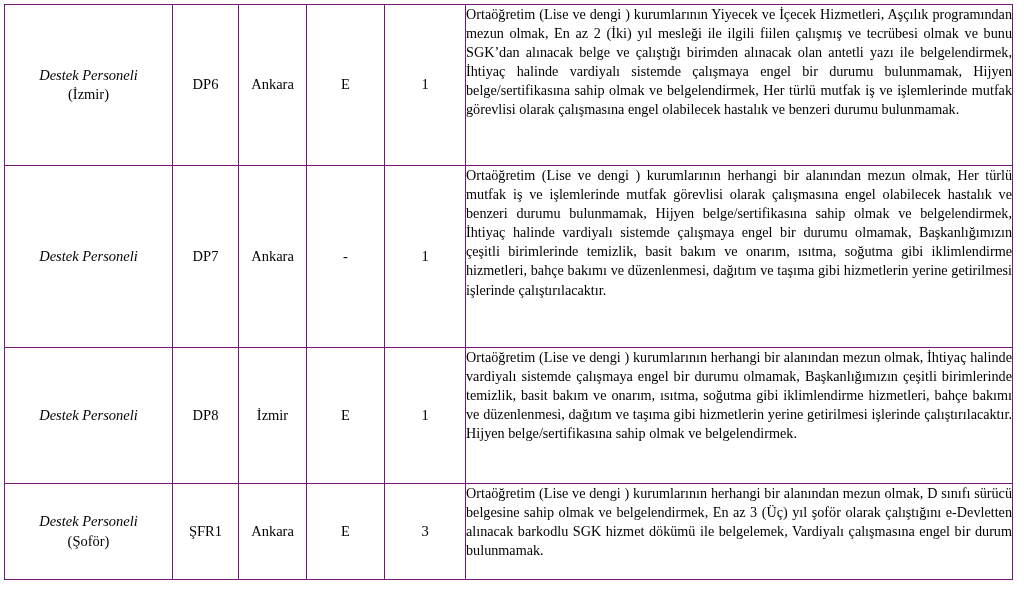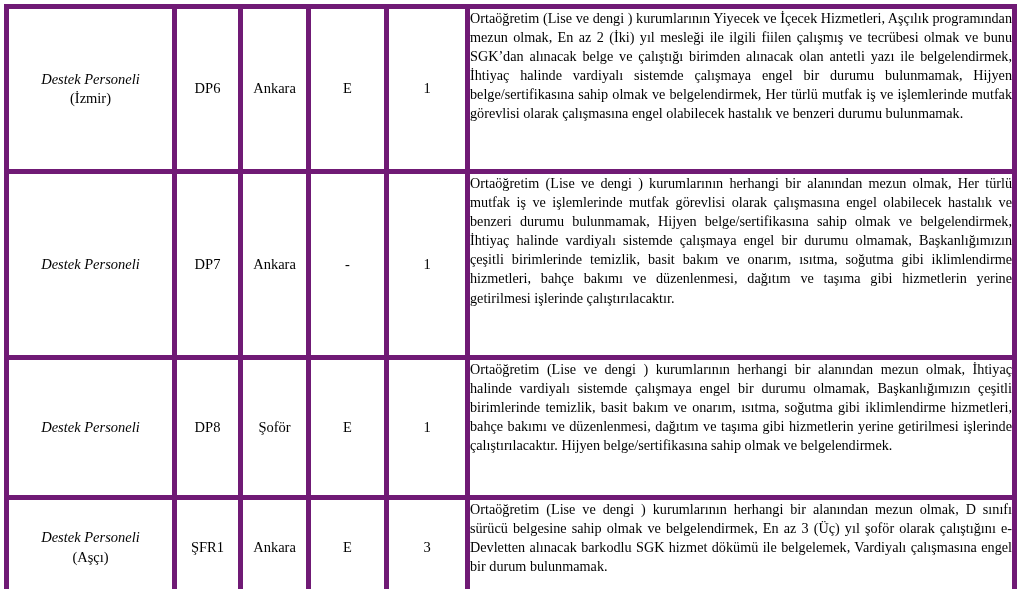--- a/index.html
+++ b/index.html
@@ -28,21 +28,21 @@
     position: absolute;
     left: 4px;
     top: 4px;
     width: 1008px;
     border-collapse: collapse;
     table-layout: fixed;
     background: #ffffff;
   }
 
   table.kadro-table td {
-    border: 5px solid #701a75;
+    border: 1px solid #701a75;
     padding: 0;
     vertical-align: middle;
     background: #ffffff;
   }
 
   
   col.c-unvan { width: 168px; }
   col.c-kod   { width: 66px; }
   col.c-il    { width: 68px; }
   col.c-cins  { width: 78px; }
@@ -121,30 +121,30 @@
         <td class="cell-center">1</td>
         <td class="cell-nitelik">Ortaöğretim (Lise ve dengi )  kurumlarının herhangi bir alanından mezun olmak, Her türlü mutfak iş ve işlemlerinde mutfak görevlisi olarak çalışmasına engel olabilecek hastalık ve benzeri durumu bulunmamak, Hijyen belge/sertifikasına sahip olmak ve belgelendirmek, İhtiyaç halinde vardiyalı sistemde çalışmaya engel bir durumu olmamak, Başkanlığımızın çeşitli birimlerinde temizlik, basit bakım ve onarım, ısıtma, soğutma gibi iklimlendirme hizmetleri, bahçe bakımı ve düzenlenmesi, dağıtım ve taşıma gibi hizmetlerin yerine getirilmesi  işlerinde çalıştırılacaktır.</td>
       </tr>
 
       <tr class="row-3">
         <td class="cell-center">
           <span class="unvan-line">Destek Personeli</span>
           <span class="unvan-sub"></span>
         </td>
         <td class="cell-center">DP8</td>
-        <td class="cell-center">Şoför</td>
+        <td class="cell-center">İzmir</td>
         <td class="cell-center">E</td>
         <td class="cell-center">1</td>
         <td class="cell-nitelik">Ortaöğretim (Lise ve dengi ) kurumlarının herhangi bir alanından mezun olmak, İhtiyaç halinde vardiyalı sistemde çalışmaya engel bir durumu olmamak, Başkanlığımızın çeşitli birimlerinde temizlik, basit bakım ve onarım, ısıtma, soğutma gibi iklimlendirme hizmetleri, bahçe bakımı ve düzenlenmesi, dağıtım ve taşıma gibi hizmetlerin yerine getirilmesi  işlerinde çalıştırılacaktır. Hijyen belge/sertifikasına sahip olmak ve belgelendirmek.</td>
       </tr>
 
       <tr class="row-4">
         <td class="cell-center">
           <span class="unvan-line">Destek Personeli</span>
-          <span class="unvan-sub">(Aşçı)</span>
+          <span class="unvan-sub">(Şoför)</span>
         </td>
         <td class="cell-center">ŞFR1</td>
         <td class="cell-center">Ankara</td>
         <td class="cell-center">E</td>
         <td class="cell-center">3</td>
         <td class="cell-nitelik">Ortaöğretim (Lise ve dengi ) kurumlarının herhangi bir alanından mezun olmak, D sınıfı sürücü belgesine sahip olmak ve belgelendirmek, En az 3 (Üç) yıl şoför olarak çalıştığını e-Devletten alınacak barkodlu SGK hizmet dökümü ile belgelemek, Vardiyalı çalışmasına engel bir durum bulunmamak.</td>
       </tr>
 
     </tbody>
   </table>

